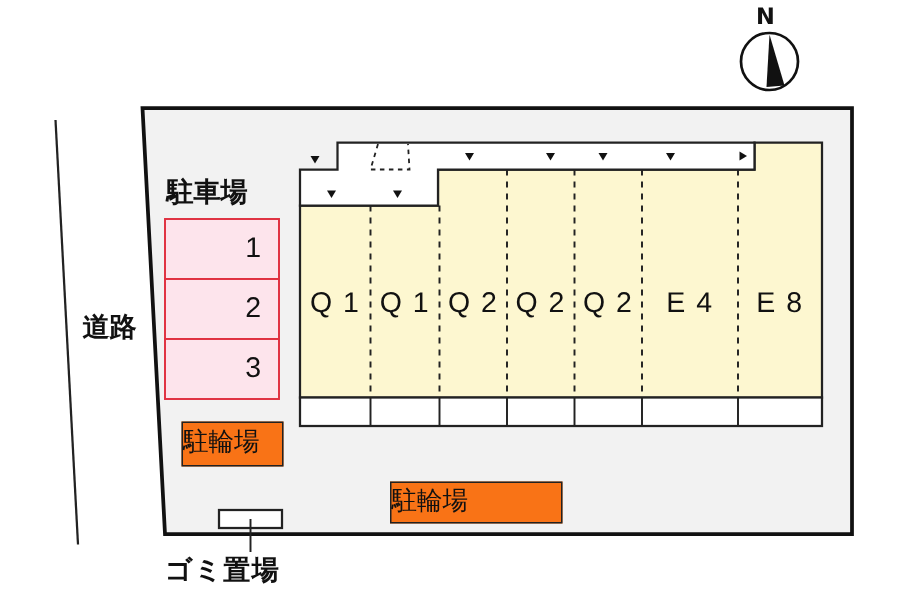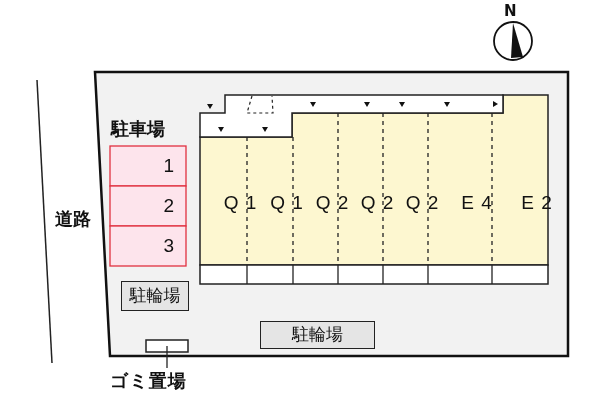--- a/index.html
+++ b/index.html
@@ -1,26 +1,26 @@
 <!DOCTYPE html>
 <html><head>
   <meta charset="utf-8">
   <style>
     html, body { margin: 0; padding: 0; background: #ffffff; }
     body { width: 600px; height: 400px; position: relative; overflow: hidden;
       font-family: "DejaVu Sans", "Liberation Sans", sans-serif; color: #111; }
     svg.base { position: absolute; left: 0; top: 0; }
     .lbl { position: absolute; white-space: nowrap; line-height: 1; font-weight: bold; }
     .unit-label { position: absolute; top: 192px; font-size: 19px; text-align: center;
-      font-family: "Liberation Sans", "DejaVu Sans", sans-serif; letter-spacing: 1px; margin-left: 17px; }
+      font-family: "Liberation Sans", "DejaVu Sans", sans-serif; letter-spacing: 1px; }
     .park-num { position: absolute; left: 110px; width: 70px; height: 38px; font-size: 19px;
       text-align: right; font-family: "Liberation Sans", sans-serif; line-height: 38px; }
     .park-num span { padding-right: 6px; }
-    .box-label { position: absolute; border: 1.5px solid #222; background: #e5e5e5;
-      font-size: 17px; text-align: center; box-sizing: border-box; }
+    .box-label { position: absolute; border: 1.5px solid #222; background: #f97316;
+      font-size: 17px; box-sizing: border-box; }
   </style>
 </head>
 <body>
 
 <svg class="base" width="600" height="400" viewBox="0 0 600 400">
 
   <line x1="37" y1="80" x2="52" y2="363" stroke="#222" stroke-width="1.5"></line>
 
   <polygon points="95,72 568,72 568,356 110,356" fill="#f2f2f2" stroke="#111" stroke-width="2.5"></polygon>
 
@@ -84,18 +84,18 @@
 <div class="park-num" style="top:147px;"><span>1</span></div>
 <div class="park-num" style="top:187px;"><span>2</span></div>
 <div class="park-num" style="top:227px;"><span>3</span></div>
 
 <div class="unit-label" style="left:200px; width:47px;">Q 1</div>
 <div class="unit-label" style="left:247px; width:46px;">Q 1</div>
 <div class="unit-label" style="left:293px; width:45px;">Q 2</div>
 <div class="unit-label" style="left:338px; width:45px;">Q 2</div>
 <div class="unit-label" style="left:383px; width:45px;">Q 2</div>
 <div class="unit-label" style="left:428px; width:64px;">E 4</div>
-<div class="unit-label" style="left:492px; width:56px;">E 2</div>
+<div class="unit-label" style="left:492px; width:56px;">E 8</div>
 
 <div class="box-label" style="left:121px; top:281px; width:68px; height:30px; line-height:27px;">駐輪場</div>
 <div class="box-label" style="left:260px; top:321px; width:115px; height:28px; line-height:25px;">駐輪場</div>
 
 <div class="lbl" style="left:110px; top:372px; font-size:18px; letter-spacing:1px;">ゴミ置場</div>
 
 </body></html>

